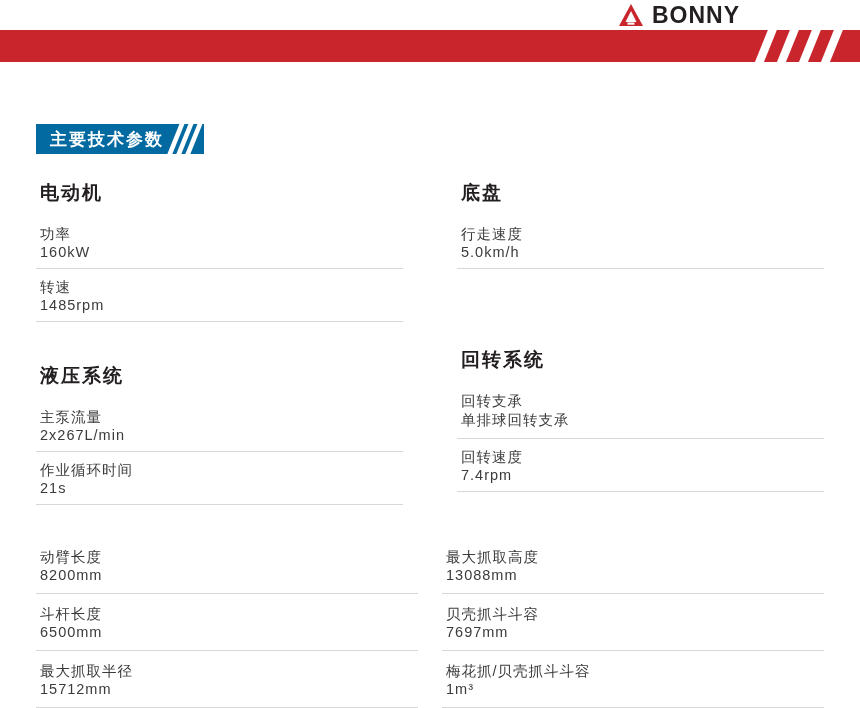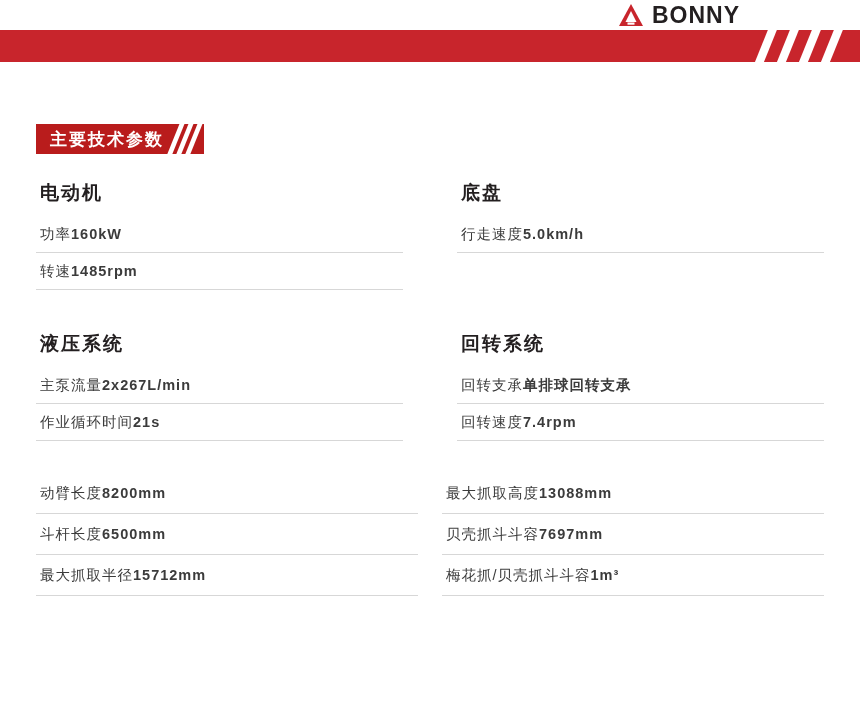--- a/index.html
+++ b/index.html
@@ -76,21 +76,21 @@
   .band-slashes span:nth-child(2) { right: 44px; }
   .band-slashes span:nth-child(3) { right: 22px; }
   .band-slashes span:nth-child(4) { right: 0px; }
 
   
   .section-tag {
     position: relative;
     display: inline-flex;
     align-items: center;
     height: 30px;
-    background: #b91c1c;
+    background: #0369a1;
     color: #ffffff;
     font-size: 17px;
     font-weight: bold;
     letter-spacing: 2px;
     padding: 0 40px 0 14px;
   }
   .section-tag .tag-slashes {
     position: absolute;
     right: 6px;
     top: 0;
@@ -143,28 +143,28 @@
   }
   .row {
     display: flex;
     justify-content: flex-start;
     align-items: baseline;
     font-size: 14.5px;
     letter-spacing: 1px;
     color: #3b3b3b;
     padding: 9px 2px 8px 4px;
     border-bottom: 1px solid #d7d7d7;
+    flex-direction: column;
   }
   .row .label {
     white-space: nowrap;
   }
   .row .value {
     white-space: nowrap;
     text-align: right;
-    font-weight: bold;
   }
 
   
   .work-grid {
     display: flex;
     gap: 24px;
     margin-top: 32px;
   }
   .work-grid .col {
     width: 388px;

